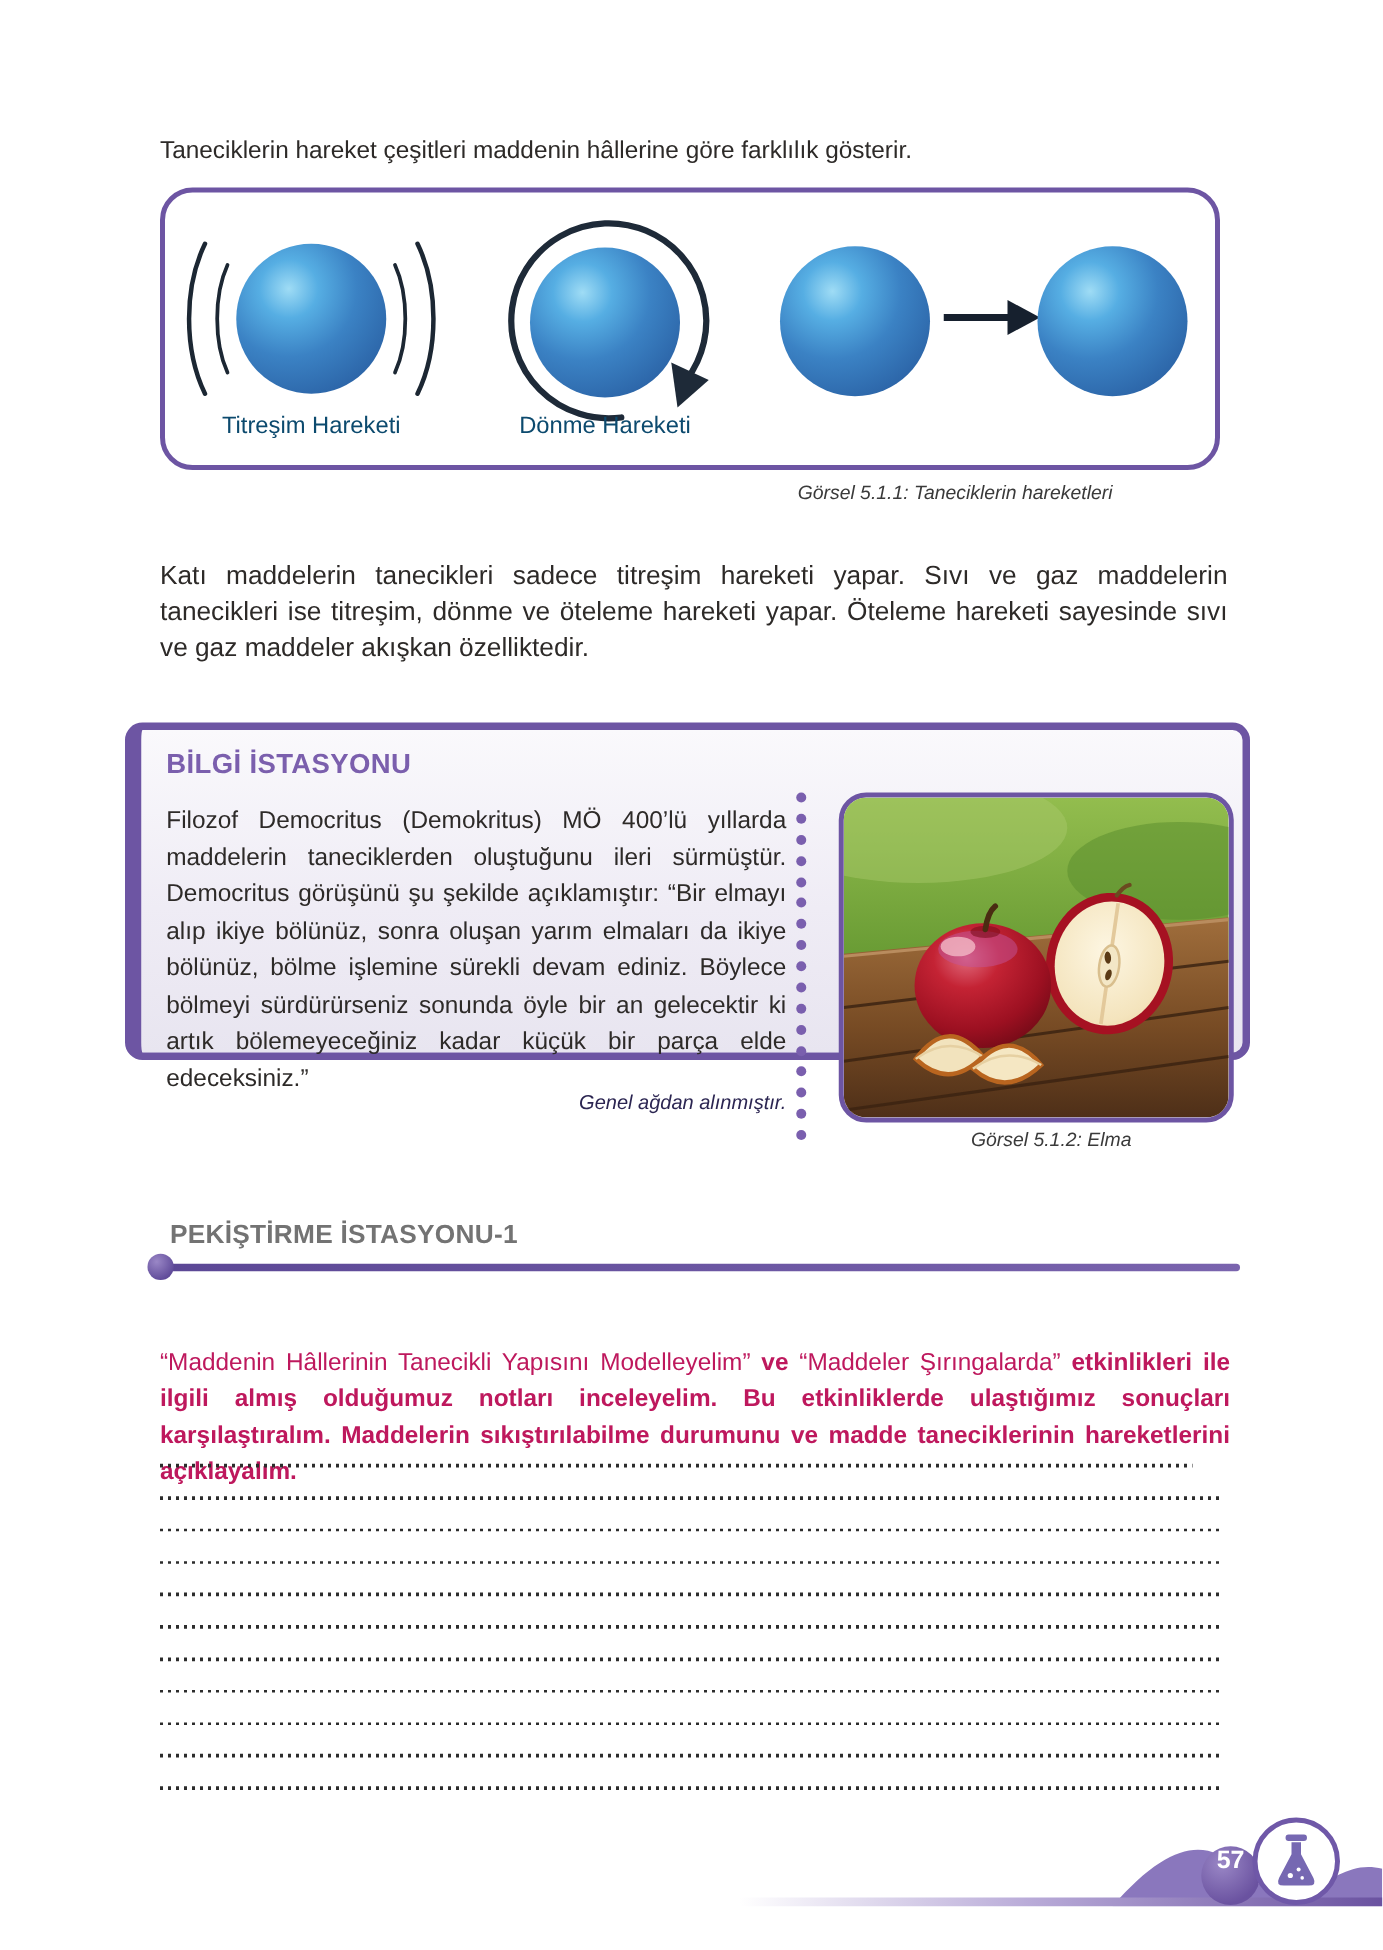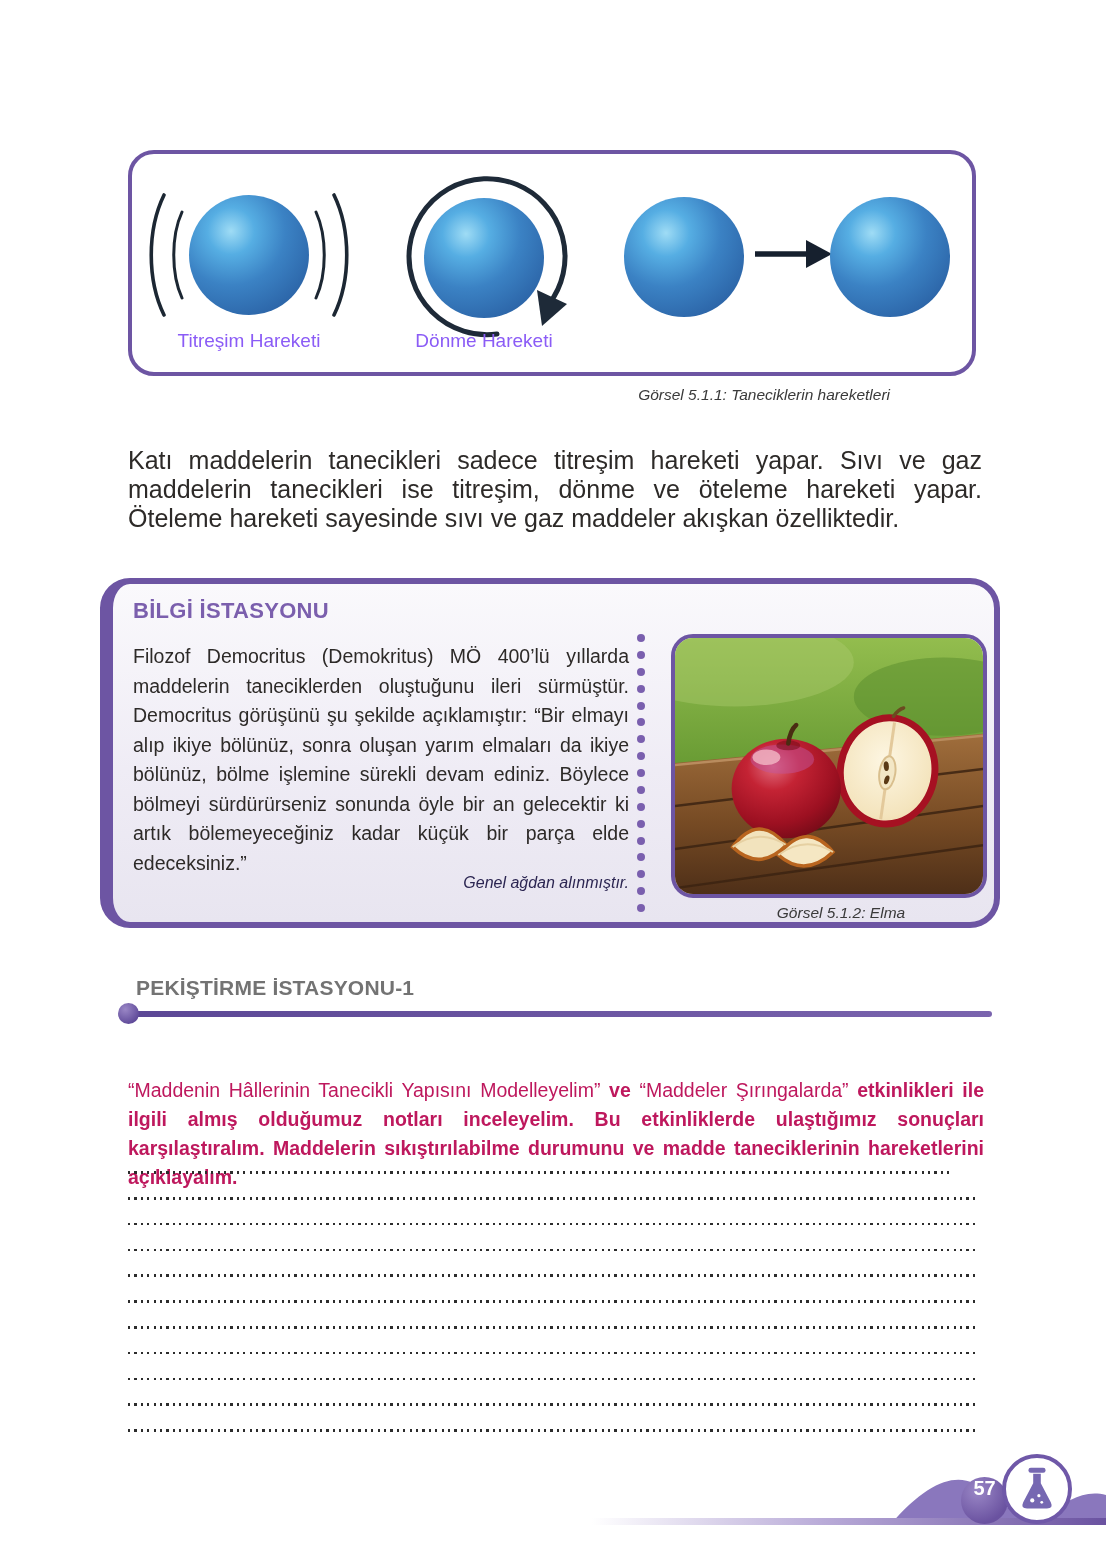--- a/index.html
+++ b/index.html
@@ -8,32 +8,32 @@
     font-family:"Liberation Sans", sans-serif;color:#2d2a28;overflow:hidden;
   }
   .intro{position:absolute;left:128px;top:106px;width:856px;font-size:19.5px;line-height:28px;}
 
   
   .motion-box{
     position:absolute;left:128px;top:150px;width:848px;height:226px;
     border:4.5px solid #6d55a3;border-radius:26px;background:#fff;box-sizing:border-box;
   }
   .motion-graphic{position:absolute;}
-  .motion-label{position:absolute;top:176px;text-align:center;color:#8b5cf6;font-size:19px;}
+  .motion-label{position:absolute;top:176px;text-align:center;color:#0c4a6e;font-size:19px;}
 
   
   .caption{font-style:italic;font-size:15.5px;color:#3a3a3a;}
   .caption1{position:absolute;left:0;top:386px;width:890px;text-align:right;}
 
-  .para1{position:absolute;left:128px;top:446px;width:854px;font-size:25px;line-height:29px;text-align:justify;}
+  .para1{position:absolute;left:128px;top:446px;width:854px;font-size:21px;line-height:29px;text-align:justify;}
 
   
   .info-box{
-    position:absolute;left:100px;top:578px;width:900px;height:350px;box-sizing:border-box;
-    border:6px solid #6d55a3;border-left-width:13px;border-radius:30px;
+    position:absolute;left:100px;top:578px;width:900px;height:270px;box-sizing:border-box;
+    border:6px solid #6d55a3;border-left-width:13px;border-radius:14px;
     background:linear-gradient(180deg,#faf9fc 0%,#efecf5 55%,#e8e5f0 100%);
   }
   .info-title{position:absolute;left:20px;top:14px;font-size:22px;font-weight:bold;color:#7b5fad;letter-spacing:.3px;}
   .info-body{position:absolute;left:20px;top:58px;width:496px;font-size:19.5px;line-height:29.5px;text-align:justify;color:#2d2a28;}
   .info-source{position:absolute;left:20px;top:290px;width:496px;text-align:right;font-style:italic;font-size:16px;color:#2b2551;}
   .sep-dots{position:absolute;left:524px;top:50px;height:278px;display:flex;flex-direction:column;justify-content:space-between;}
   .sep-dot{width:8px;height:8px;border-radius:50%;background:#7a5fae;}
   .apple-fig{
     position:absolute;left:558px;top:50px;width:316px;height:264px;box-sizing:border-box;
     border:4px solid #6d55a3;border-radius:22px;overflow:hidden;background:#fff;
@@ -107,20 +107,21 @@
         <stop offset="100%" stop-color="#6f0a16"></stop>
       </radialGradient>
       <radialGradient id="fleshGrad" cx="45%" cy="40%" r="75%">
         <stop offset="0%" stop-color="#fdf6e2"></stop>
         <stop offset="75%" stop-color="#f4e4bd"></stop>
         <stop offset="100%" stop-color="#ecd5a6"></stop>
       </radialGradient>
     </defs>
   </svg>
 
+  <div class="intro">Taneciklerin hareket çeşitleri maddenin hâllerine göre farklılık gösterir.</div>
 
   <div class="motion-box">
 
     <svg class="motion-graphic" style="left:2px;top:26px" width="230" height="150" viewBox="0 0 230 150">
       <path d="M30 15 C 13 50, 13 100, 30 135" fill="none" stroke="#1c2733" stroke-width="3.6" stroke-linecap="round"></path>
       <path d="M48 32 C 37 56, 37 94, 48 118" fill="none" stroke="#1c2733" stroke-width="3" stroke-linecap="round"></path>
       <circle cx="115" cy="75" r="60" fill="url(#sphereGrad)"></circle>
       <path d="M200 15 C 217 50, 217 100, 200 135" fill="none" stroke="#1c2733" stroke-width="3.6" stroke-linecap="round"></path>
       <path d="M182 32 C 193 56, 193 94, 182 118" fill="none" stroke="#1c2733" stroke-width="3" stroke-linecap="round"></path>
     </svg>

